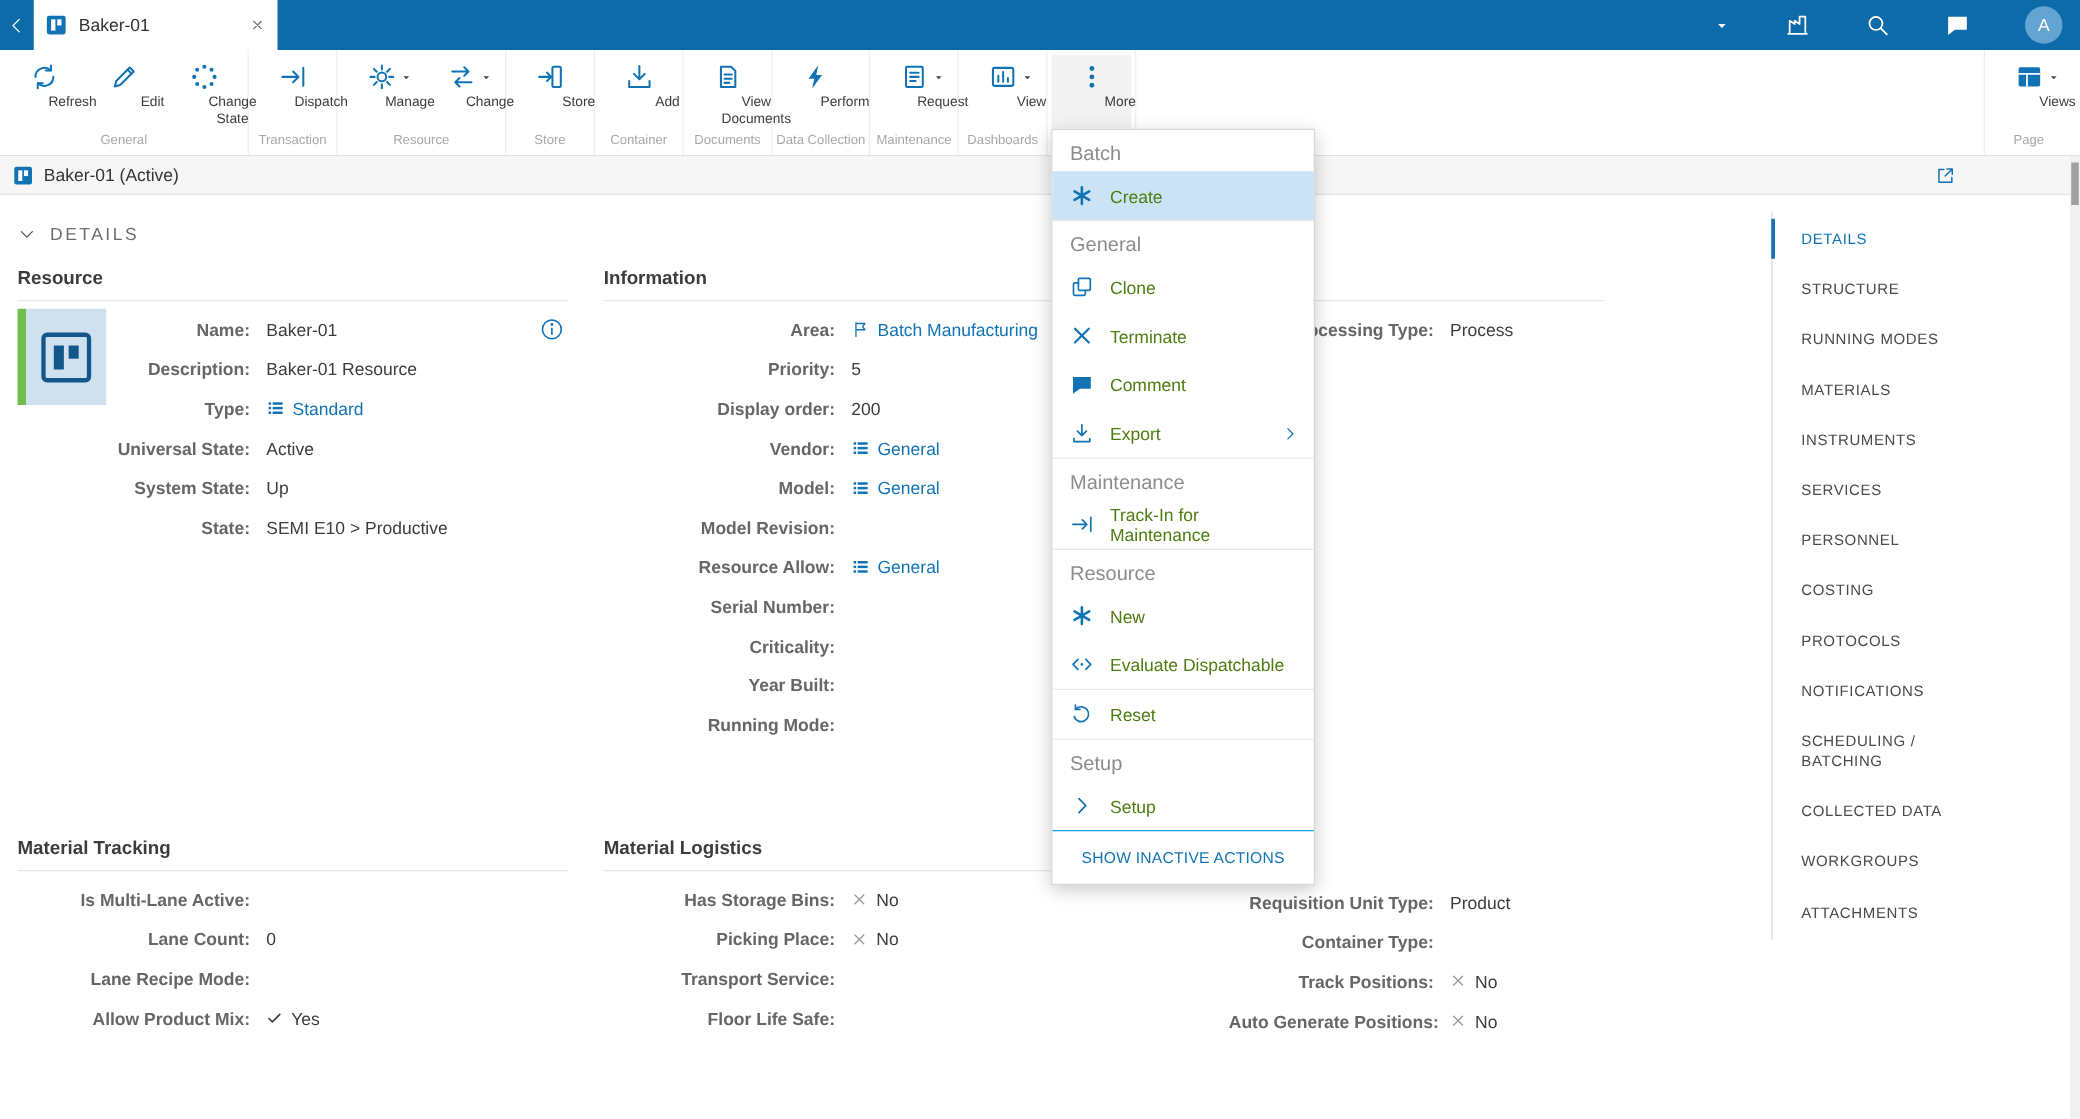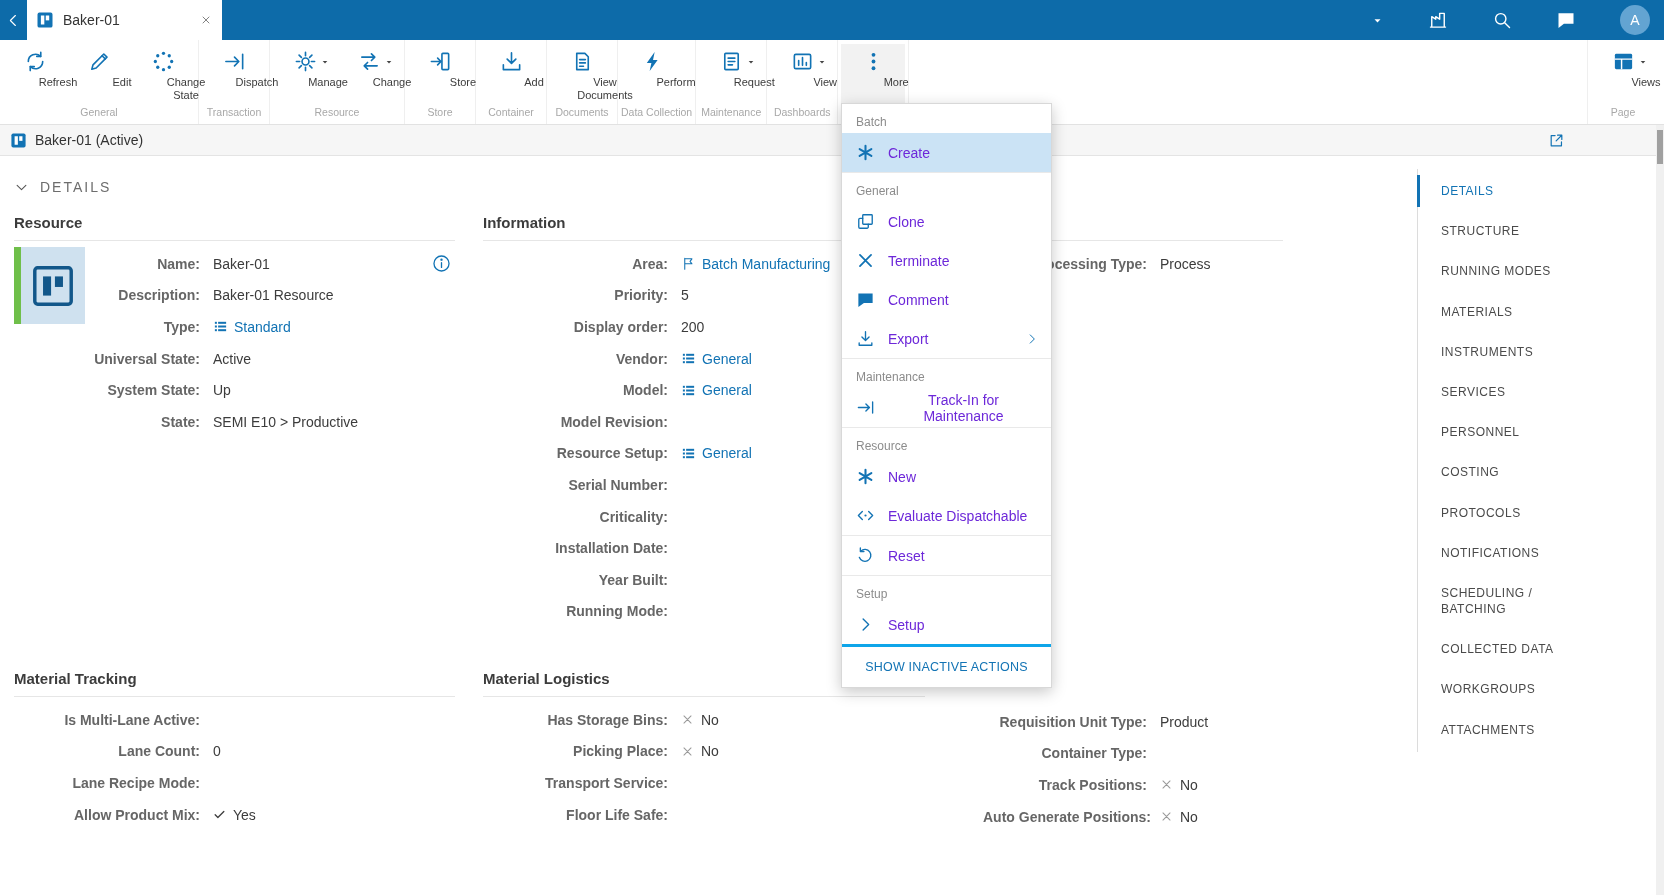--- a/index.html
+++ b/index.html
@@ -91,27 +91,27 @@
     letter-spacing: 0.5px; line-height: 1.35; cursor: pointer; }
   .nav-item.active { color: var(--accent); }
   .nav-item.active::before { content: ""; position: absolute; left: -1px; top: 4px; bottom: 4px;
     width: 3px; background: var(--accent); }
 
   
   #dropdown-menu { position: absolute; left: 841px; top: 103px; width: 211px; background: #fff;
     border: 1px solid #d8d8d8; box-shadow: 0 4px 14px rgba(0,0,0,0.22); z-index: 60; }
   .menu-group { border-top: 1px solid #e9e9e9; }
   .menu-group:first-child { border-top: none; }
-  .menu-group-header { padding: 11px 14px 4px; font-size: 12px; color: #8c8c8c; }
+  .menu-group-header { padding: 11px 14px 4px; font-size: 16px; color: #8c8c8c; }
   .menu-item { display: flex; align-items: center; gap: 13px; height: 39px; padding: 0 12px 0 14px;
-    font-size: 14px; color: #6d28d9; cursor: pointer; text-align: center; }
+    font-size: 14px; color: #4d7c0f; cursor: pointer; }
   .menu-item.selected { background: var(--selection); }
   .mi-icon { width: 19px; height: 19px; color: var(--accent); }
   .mi-sub { margin-left: auto; width: 14px; height: 14px; color: var(--accent); }
-  .menu-footer { border-top: 3px solid #0ea5e9; height: 43px; display: flex; align-items: center;
+  .menu-footer { border-top: 1px solid #0ea5e9; height: 43px; display: flex; align-items: center;
     justify-content: center; font-size: 12.5px; color: var(--accent); letter-spacing: 0.2px; cursor: pointer; }
 
   
   .page-scrollbar { position: absolute; right: 0; top: 125px; bottom: 0; width: 8px; background: #f0f0f0; z-index: 70; }
   .page-scrollbar .thumb { position: absolute; left: 1px; right: 1px; top: 5px; height: 34px; background: #a0a0a0; }
 </style>
 </head>
 <body>
 
 <header class="topbar">
@@ -571,21 +571,21 @@
             </a>
           </span>
         </div>
         <div class="field-row">
           <span class="field-label">Model Revision:</span>
           <span class="field-value">
             <span></span>
           </span>
         </div>
         <div class="field-row">
-          <span class="field-label">Resource Setup:</span>
+          <span class="field-label">Resource Allow:</span>
           <span class="field-value">
             <a class="entity-link" href="#">
               <span class="icon link-icon">
                 <svg viewBox="0 0 24 24" fill="currentColor" stroke="none">
                   <rect x="3" y="4.5" width="3.2" height="3.2"></rect>
                   <rect x="3" y="10.4" width="3.2" height="3.2"></rect>
                   <rect x="3" y="16.3" width="3.2" height="3.2"></rect>
                   <rect x="8.2" y="4.5" width="12.8" height="3.2"></rect>
                   <rect x="8.2" y="10.4" width="12.8" height="3.2"></rect>
                   <rect x="8.2" y="16.3" width="12.8" height="3.2"></rect>
@@ -596,26 +596,20 @@
           </span>
         </div>
         <div class="field-row">
           <span class="field-label">Serial Number:</span>
           <span class="field-value">
             <span></span>
           </span>
         </div>
         <div class="field-row">
           <span class="field-label">Criticality:</span>
-          <span class="field-value">
-            <span></span>
-          </span>
-        </div>
-        <div class="field-row">
-          <span class="field-label">Installation Date:</span>
           <span class="field-value">
             <span></span>
           </span>
         </div>
         <div class="field-row">
           <span class="field-label">Year Built:</span>
           <span class="field-value">
             <span></span>
           </span>
         </div>

